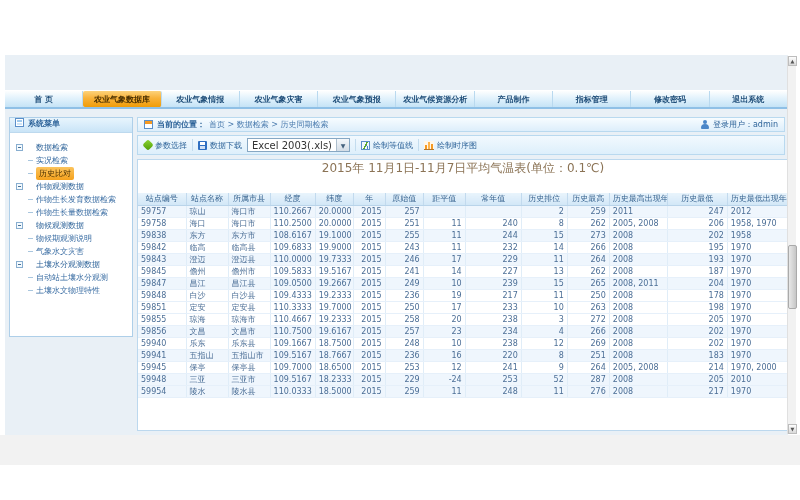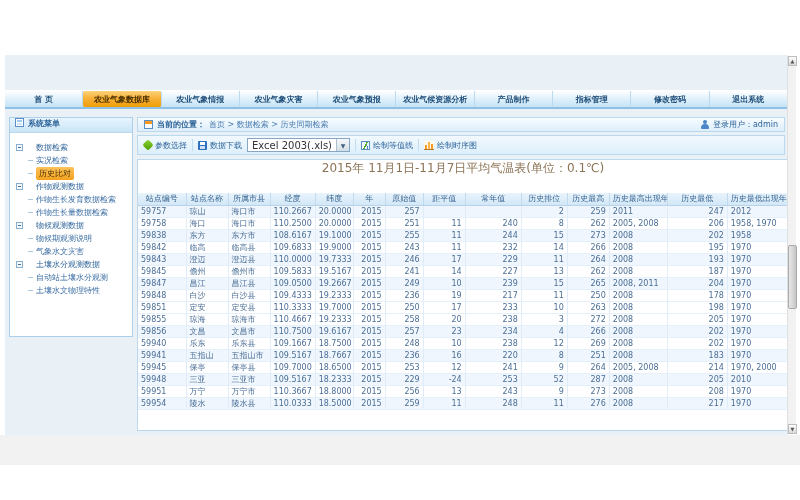--- a/index.html
+++ b/index.html
@@ -509,36 +509,20 @@
                     <td class="al-r">2015</td>
                     <td class="al-r">229</td>
                     <td class="al-r">-24</td>
                     <td class="al-r">253</td>
                     <td class="al-r">52</td>
                     <td class="al-r">287</td>
                     <td class="al-l">2008</td>
                     <td class="al-r">205</td>
                     <td class="al-l">2010</td>
                   </tr>
-                  <tr>
-                    <td class="al-l">59951</td>
-                    <td class="al-l">万宁</td>
-                    <td class="al-l">万宁市</td>
-                    <td class="al-r">110.3667</td>
-                    <td class="al-r">18.8000</td>
-                    <td class="al-r">2015</td>
-                    <td class="al-r">256</td>
-                    <td class="al-r">13</td>
-                    <td class="al-r">243</td>
-                    <td class="al-r">9</td>
-                    <td class="al-r">273</td>
-                    <td class="al-l">2008</td>
-                    <td class="al-r">208</td>
-                    <td class="al-l">1970</td>
-                  </tr>
                   <tr class="odd">
                     <td class="al-l">59954</td>
                     <td class="al-l">陵水</td>
                     <td class="al-l">陵水县</td>
                     <td class="al-r">110.0333</td>
                     <td class="al-r">18.5000</td>
                     <td class="al-r">2015</td>
                     <td class="al-r">259</td>
                     <td class="al-r">11</td>
                     <td class="al-r">248</td>

